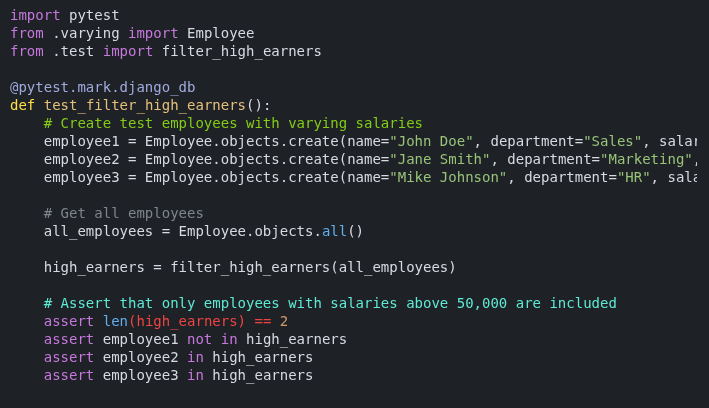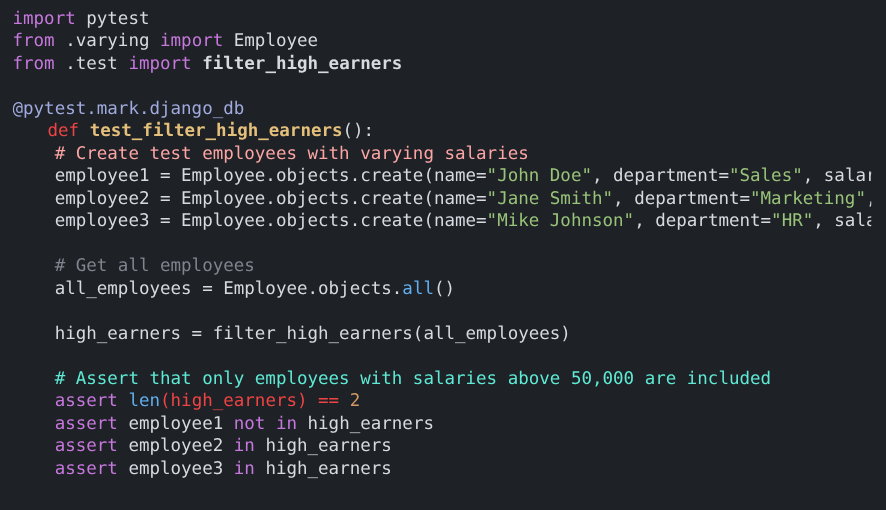--- a/index.html
+++ b/index.html
@@ -25,25 +25,25 @@
     white-space: pre;
     overflow: hidden;
   }
 </style>
 </head>
 <body>
 
 <div class="editor" style="background: rgb(30, 33, 38); color: rgb(215, 218, 224);">
     <div class="code-line"><span style="color: rgb(198, 120, 221);">import</span><span style="color: rgb(215, 218, 224);"> pytest</span></div>
     <div class="code-line"><span style="color: rgb(198, 120, 221);">from</span><span style="color: rgb(215, 218, 224);"> .varying </span><span style="color: rgb(198, 120, 221);">import</span><span style="color: rgb(215, 218, 224);"> Employee</span></div>
-    <div class="code-line"><span style="color: rgb(198, 120, 221);">from</span><span style="color: rgb(215, 218, 224);"> .test </span><span style="color: rgb(198, 120, 221);">import</span><span style="color: rgb(215, 218, 224); font-weight: bold;"> filter_high_earners</span></div>
+    <div class="code-line"><span style="color: rgb(198, 120, 221);">from</span><span style="color: rgb(215, 218, 224);"> .test </span><span style="color: rgb(198, 120, 221);">import</span><span style="color: rgb(215, 218, 224);"> filter_high_earners</span></div>
     <div class="code-line">&nbsp;</div>
     <div class="code-line"><span style="color: rgb(160, 170, 222);">@pytest.mark.django_db</span></div>
-    <div class="code-line"><span style="color: #ef4444; margin-left: 28px;">def</span><span style="color: rgb(215, 218, 224);"> </span><span style="color: rgb(229, 192, 123); font-weight: bold;">test_filter_high_earners</span><span style="color: rgb(215, 218, 224);">():</span></div>
-    <div class="code-line"><span style="color: rgb(215, 218, 224);">    </span><span style="color: #fca5a5;"># Create test employees with varying salaries</span></div>
+    <div class="code-line"><span style="color: #fde047;">def</span><span style="color: rgb(215, 218, 224);"> </span><span style="color: rgb(229, 192, 123);">test_filter_high_earners</span><span style="color: rgb(215, 218, 224);">():</span></div>
+    <div class="code-line"><span style="color: rgb(215, 218, 224);">    </span><span style="color: #84cc16;"># Create test employees with varying salaries</span></div>
     <div class="code-line"><span style="color: rgb(215, 218, 224);">    employee1 = Employee.objects.create(name=</span><span style="color: rgb(152, 195, 121);">"John Doe"</span><span style="color: rgb(215, 218, 224);">, department=</span><span style="color: rgb(152, 195, 121);">"Sales"</span><span style="color: rgb(215, 218, 224);">, salary</span></div>
     <div class="code-line"><span style="color: rgb(215, 218, 224);">    employee2 = Employee.objects.create(name=</span><span style="color: rgb(152, 195, 121);">"Jane Smith"</span><span style="color: rgb(215, 218, 224);">, department=</span><span style="color: rgb(152, 195, 121);">"Marketing"</span><span style="color: rgb(215, 218, 224);">, salary</span></div>
     <div class="code-line"><span style="color: rgb(215, 218, 224);">    employee3 = Employee.objects.create(name=</span><span style="color: rgb(152, 195, 121);">"Mike Johnson"</span><span style="color: rgb(215, 218, 224);">, department=</span><span style="color: rgb(152, 195, 121);">"HR"</span><span style="color: rgb(215, 218, 224);">, salary</span></div>
     <div class="code-line">&nbsp;</div>
     <div class="code-line"><span style="color: rgb(215, 218, 224);">    </span><span style="color: rgb(127, 132, 142);"># Get all employees</span></div>
     <div class="code-line"><span style="color: rgb(215, 218, 224);">    all_employees = Employee.objects.</span><span style="color: rgb(97, 175, 239);">all</span><span style="color: rgb(215, 218, 224);">()</span></div>
     <div class="code-line">&nbsp;</div>
     <div class="code-line"><span style="color: rgb(215, 218, 224);">    high_earners = filter_high_earners(all_employees)</span></div>
     <div class="code-line">&nbsp;</div>
     <div class="code-line"><span style="color: rgb(215, 218, 224);">    </span><span style="color: #5eead4;"># Assert that only employees with salaries above 50,000 are included</span></div>

